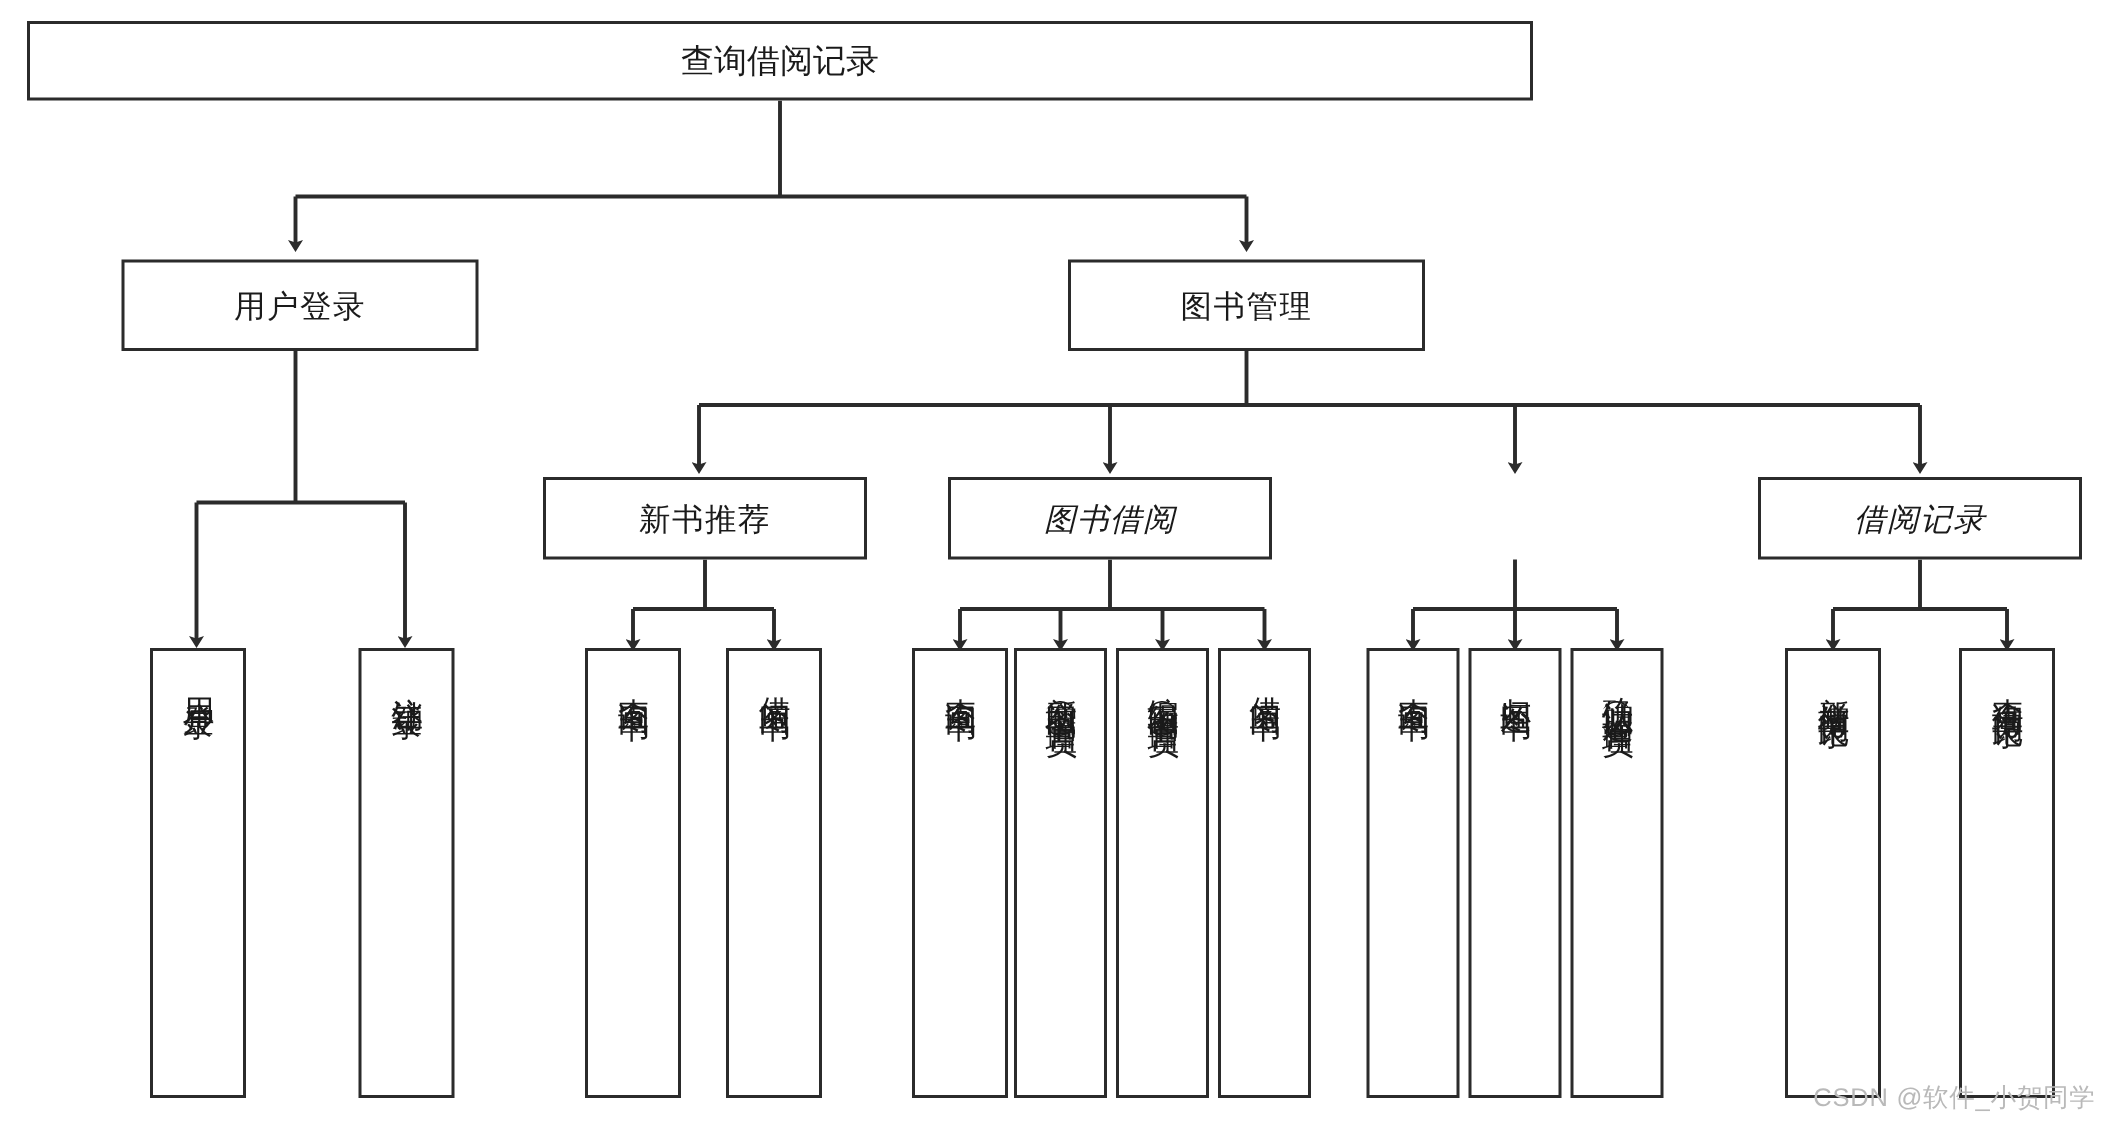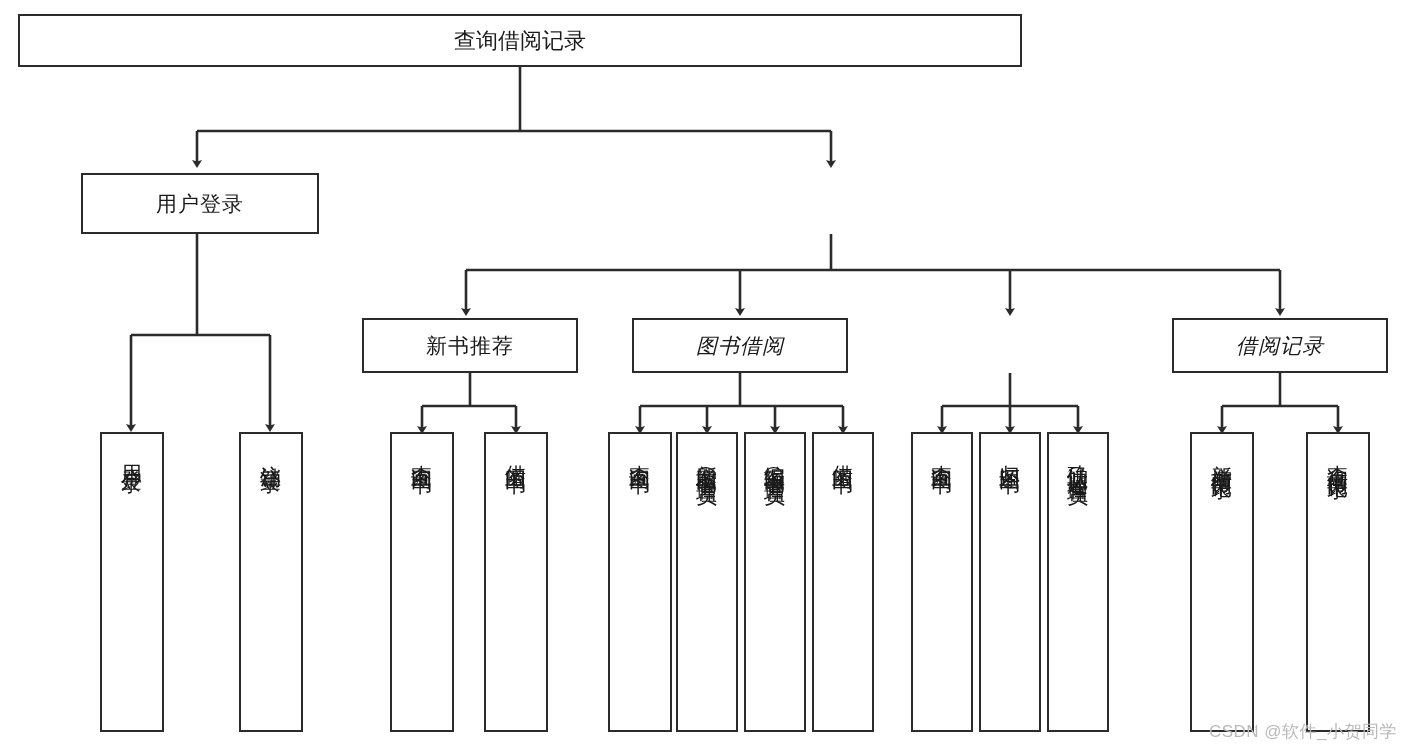--- a/index.html
+++ b/index.html
@@ -71,20 +71,21 @@
       <path d="M1280,373 L1280,406"></path>
       <path d="M1222,406 L1338,406"></path>
       <path d="M1222,406 L1222,430" marker-end="url(#arrow)"></path>
       <path d="M1338,406 L1338,430" marker-end="url(#arrow)"></path>
     </g>
   </svg>
 
   <div class="node root" style="left:18px;top:14px;width:1004px;height:53px;">查询借阅记录</div>
 
   <div class="node h" style="left:81px;top:173px;width:238px;height:61px;">用户登录</div>
+  <div class="node h" style="left:712px;top:173px;width:238px;height:61px;">图书管理</div>
 
   <div class="node h" style="left:362px;top:318px;width:216px;height:55px;">新书推荐</div>
   <div class="node h" style="left:632px;top:318px;width:216px;height:55px;font-style:italic;">图书借阅</div>
   <div class="node h" style="left:1172px;top:318px;width:216px;height:55px;font-style:italic;">借阅记录</div>
 
   <div class="node leaf" style="left:100px;top:432px;width:64px;height:300px;">用户登录</div>
   <div class="node leaf" style="left:239px;top:432px;width:64px;height:300px;">注销登录</div>
 
   <div class="node leaf" style="left:390px;top:432px;width:64px;height:300px;">查询图书</div>
   <div class="node leaf" style="left:484px;top:432px;width:64px;height:300px;">借阅图书</div>

